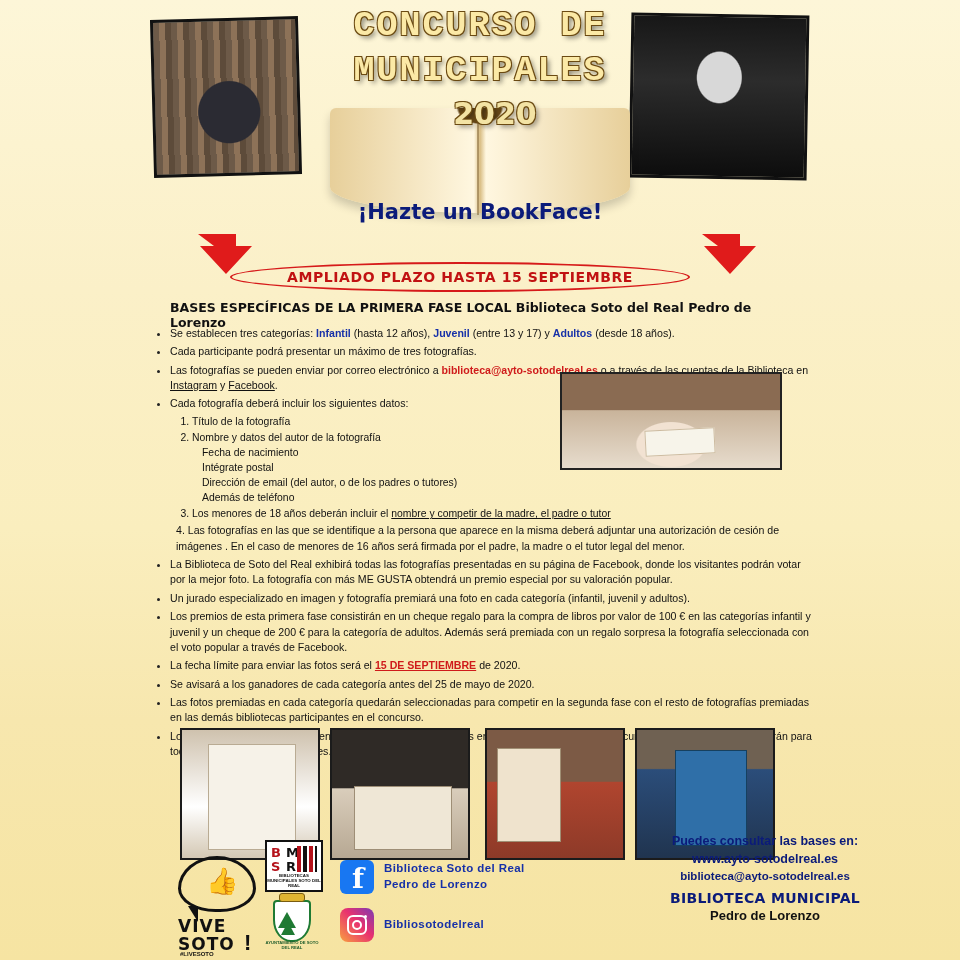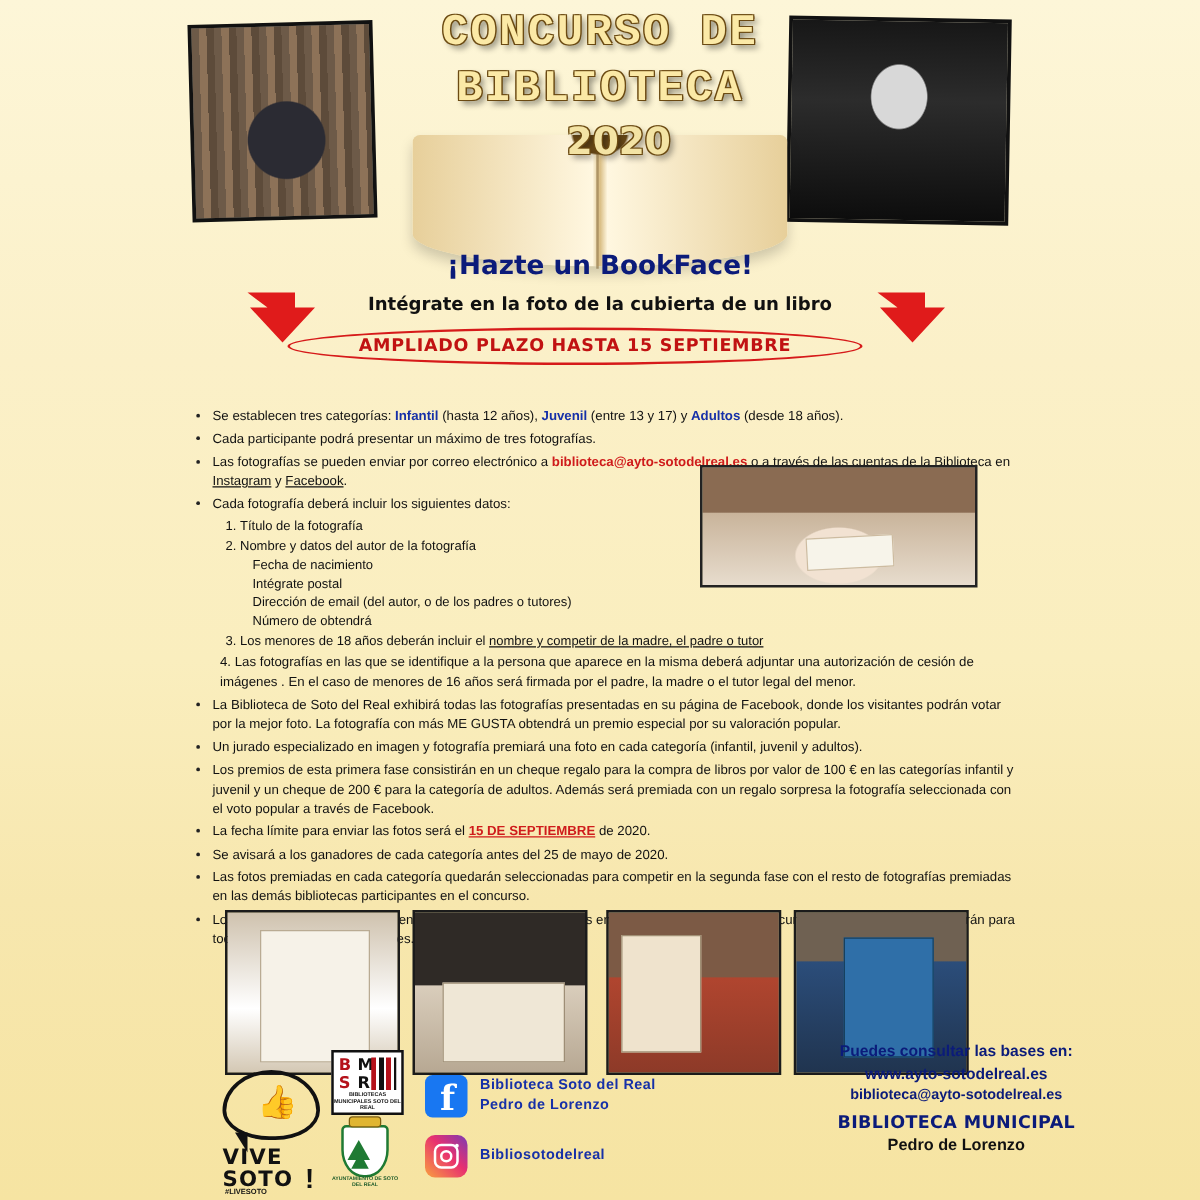--- a/index.html
+++ b/index.html
@@ -207,58 +207,58 @@
 <body>
 
 <div id="poster">
 
   <div class="photo" id="ph-left"></div>
   <div class="photo" id="ph-right"></div>
   <div id="book"></div>
 
   <div class="title-block">
     <div class="t1">CONCURSO DE</div>
-    <div class="t2">BIBLIOTECA</div>
+    <div class="t2">MUNICIPALES</div>
     <div class="t3">2020</div>
   </div>
 
   <div class="bookface">¡Hazte un BookFace!</div>
-  <div class="integrate">Intégrate en la foto de la cubierta de un libro</div>
 
   <svg class="arrow-svg" id="arrow-left" width="58" height="46" viewBox="0 0 58 46">
     <path d="M2 4 L40 4 L40 16 L56 16 L30 44 L4 16 L18 16 Z" fill="#e01b1b"></path>
   </svg>
   <svg class="arrow-svg" id="arrow-right" width="58" height="46" viewBox="0 0 58 46">
     <path d="M2 4 L40 4 L40 16 L56 16 L30 44 L4 16 L18 16 Z" fill="#e01b1b"></path>
   </svg>
 
   <div class="plazo-wrap">
     <div class="plazo-oval"></div>
     <div class="plazo-text">AMPLIADO PLAZO HASTA 15 SEPTIEMBRE</div>
   </div>
 
+  <div class="bases-head">BASES ESPECÍFICAS DE LA PRIMERA FASE LOCAL Biblioteca Soto del Real Pedro de Lorenzo</div>
 
   <ul class="rules">
     <li>
       <span>Se establecen tres categorías: </span><span class="blue">Infantil</span><span class="b"> (hasta 12 años), </span><span class="blue">Juvenil</span><span class="b"> (entre 13 y 17) y </span><span class="blue">Adultos</span><span class="b"> (desde 18 años).</span>
     </li>
     <li class="b">Cada participante podrá presentar un máximo de tres fotografías.</li>
     <li>
       <span class="b">Las fotografías se pueden enviar por correo electrónico a </span><span class="red">biblioteca@ayto-sotodelreal.es</span><span class="b"> o a través de las cuentas de la Biblioteca en </span><span class="b u">Instagram</span><span class="b"> y </span><span class="b u">Facebook</span><span class="b">.</span>
     </li>
     <li>
       <span class="b">Cada fotografía deberá incluir los siguientes datos:</span>
       <ol class="sub">
         <li class="b">Título de la fotografía</li>
         <li>
           <span class="b">Nombre y datos del autor de la fotografía</span>
           <div class="plain b">Fecha de nacimiento</div>
           <div class="plain b">Intégrate postal</div>
           <div class="plain b">Dirección de email (del autor, o de los padres o tutores)</div>
-          <div class="plain b">Número de obtendrá</div>
+          <div class="plain b">Además de teléfono</div>
         </li>
         <li>
           <span class="b">Los menores de 18 años deberán incluir el </span><span class="b u">nombre y competir de la madre, el padre o tutor</span>
         </li>
       </ol>
       <div style="margin-left:6px">4. Las fotografías en las que se identifique a la persona que aparece en la misma deberá adjuntar una autorización de cesión de imágenes . En el caso de menores de 16 años será firmada por el padre, la madre o el tutor legal del menor.</div>
     </li>
     <li>
       <span class="b">La Biblioteca de Soto del Real exhibirá todas las fotografías presentadas en su página de Facebook, donde los visitantes podrán votar por la mejor foto. La fotografía con más </span><span class="b">ME GUSTA</span><span class="b"> obtendrá un premio especial por su valoración popular.</span>
     </li>

